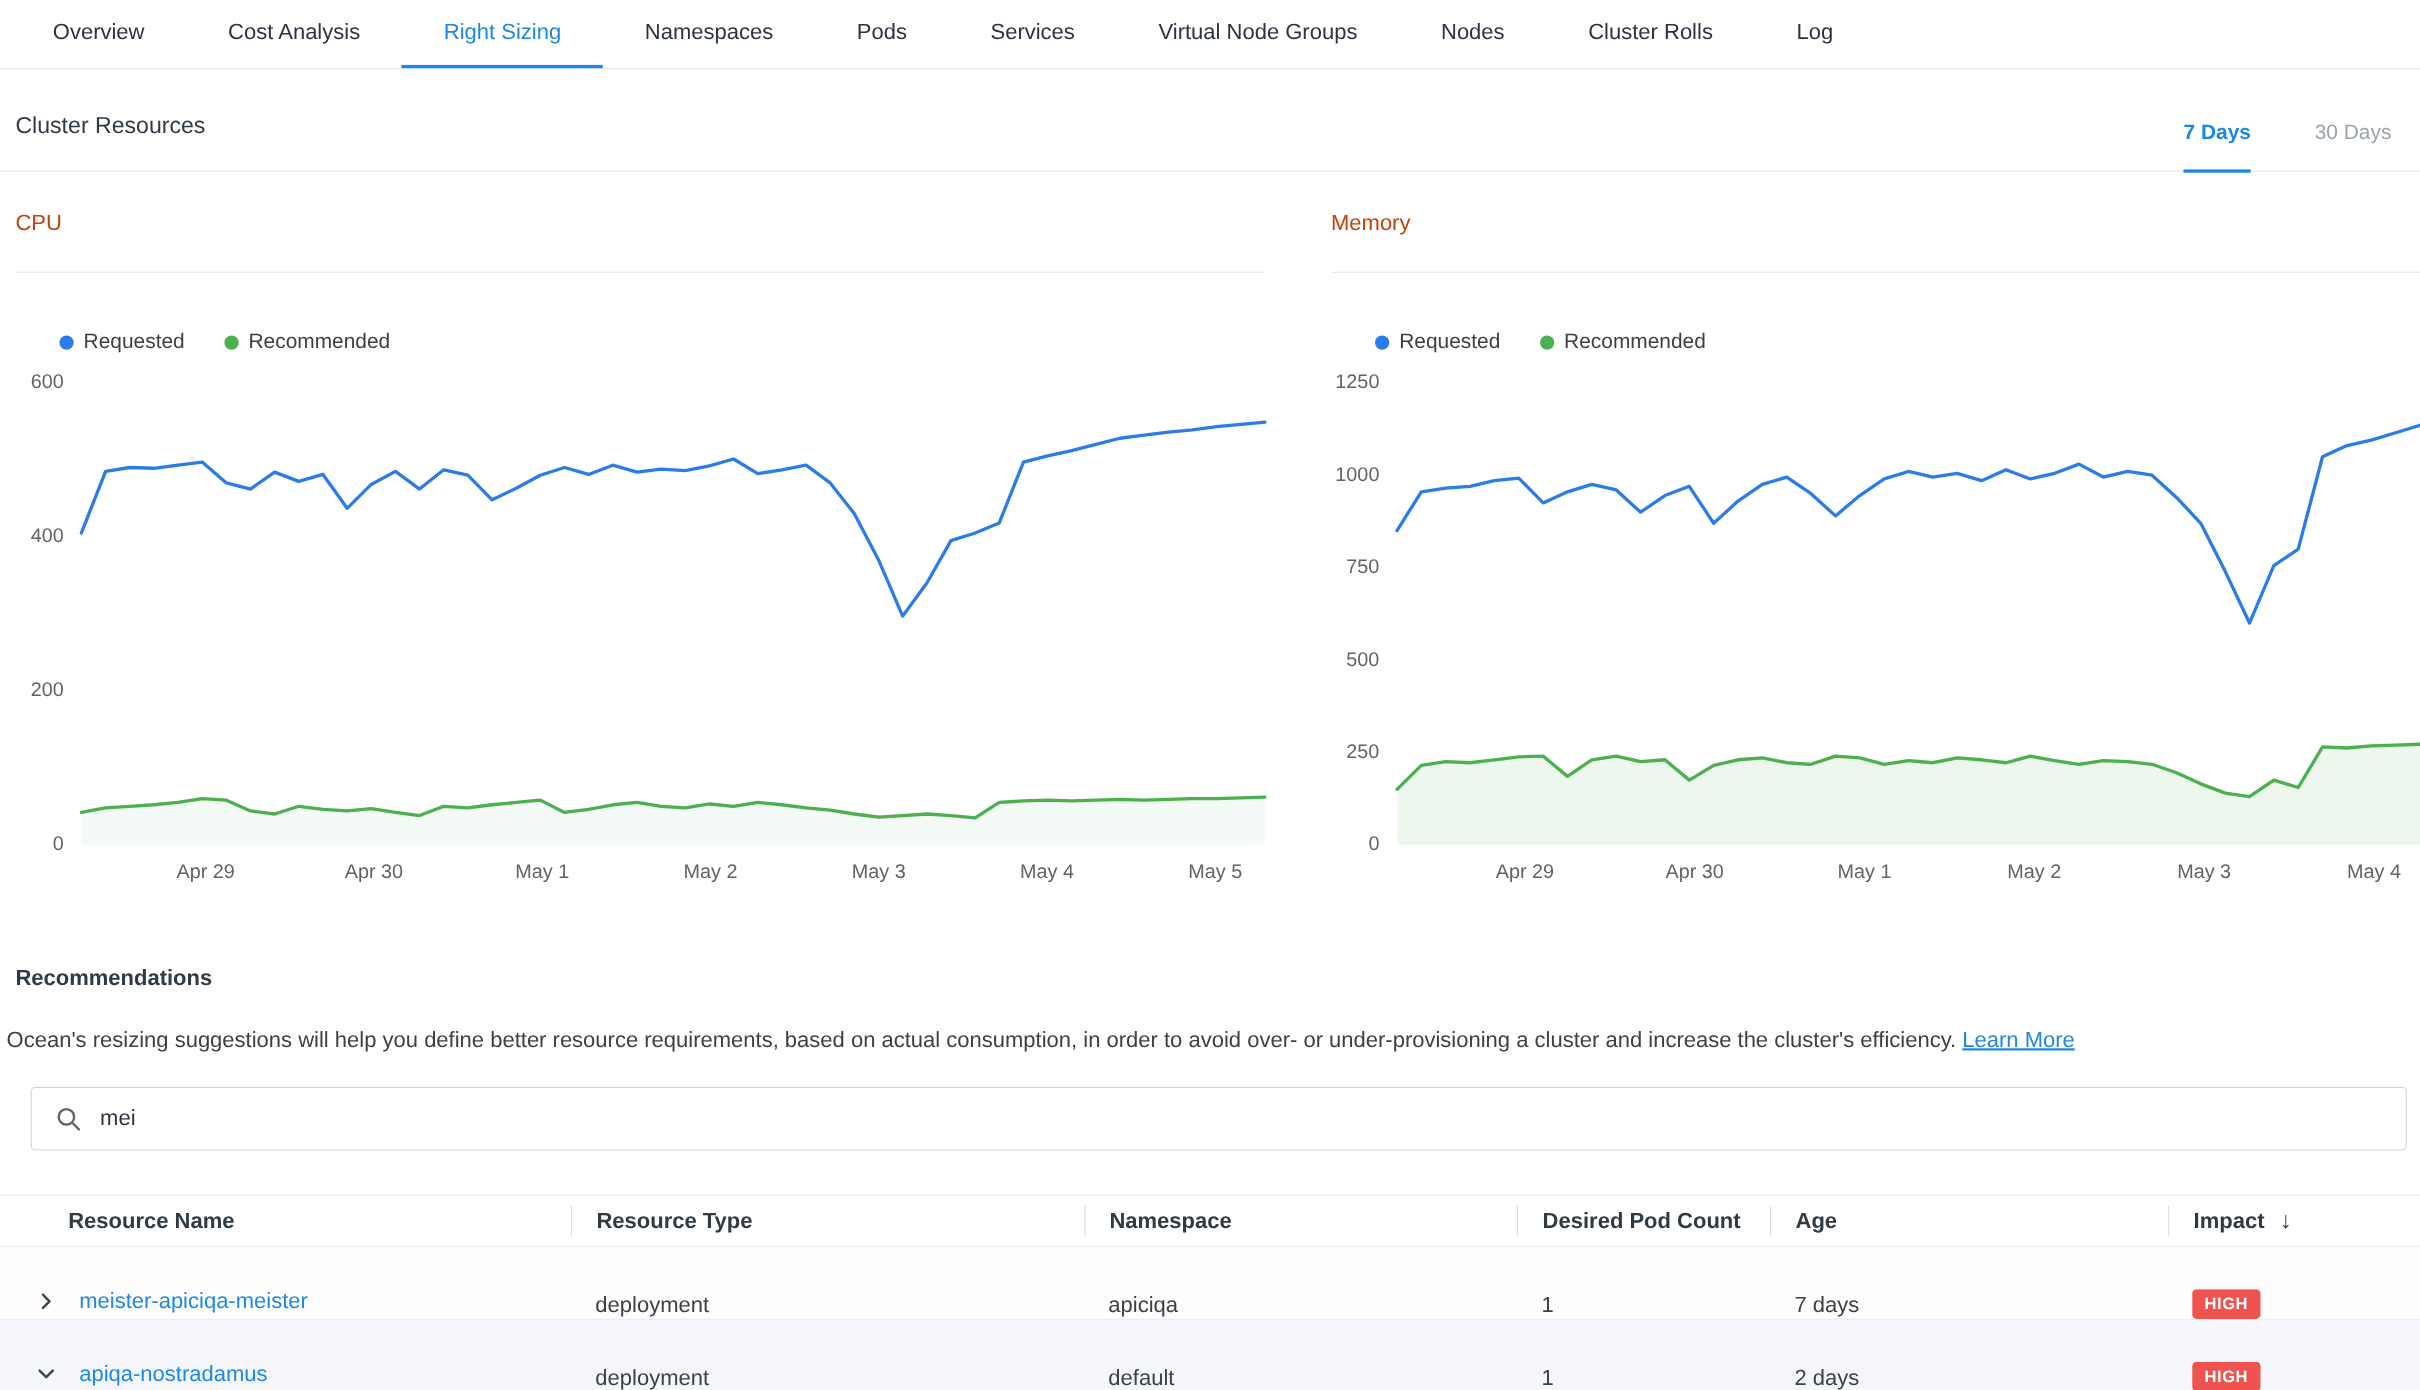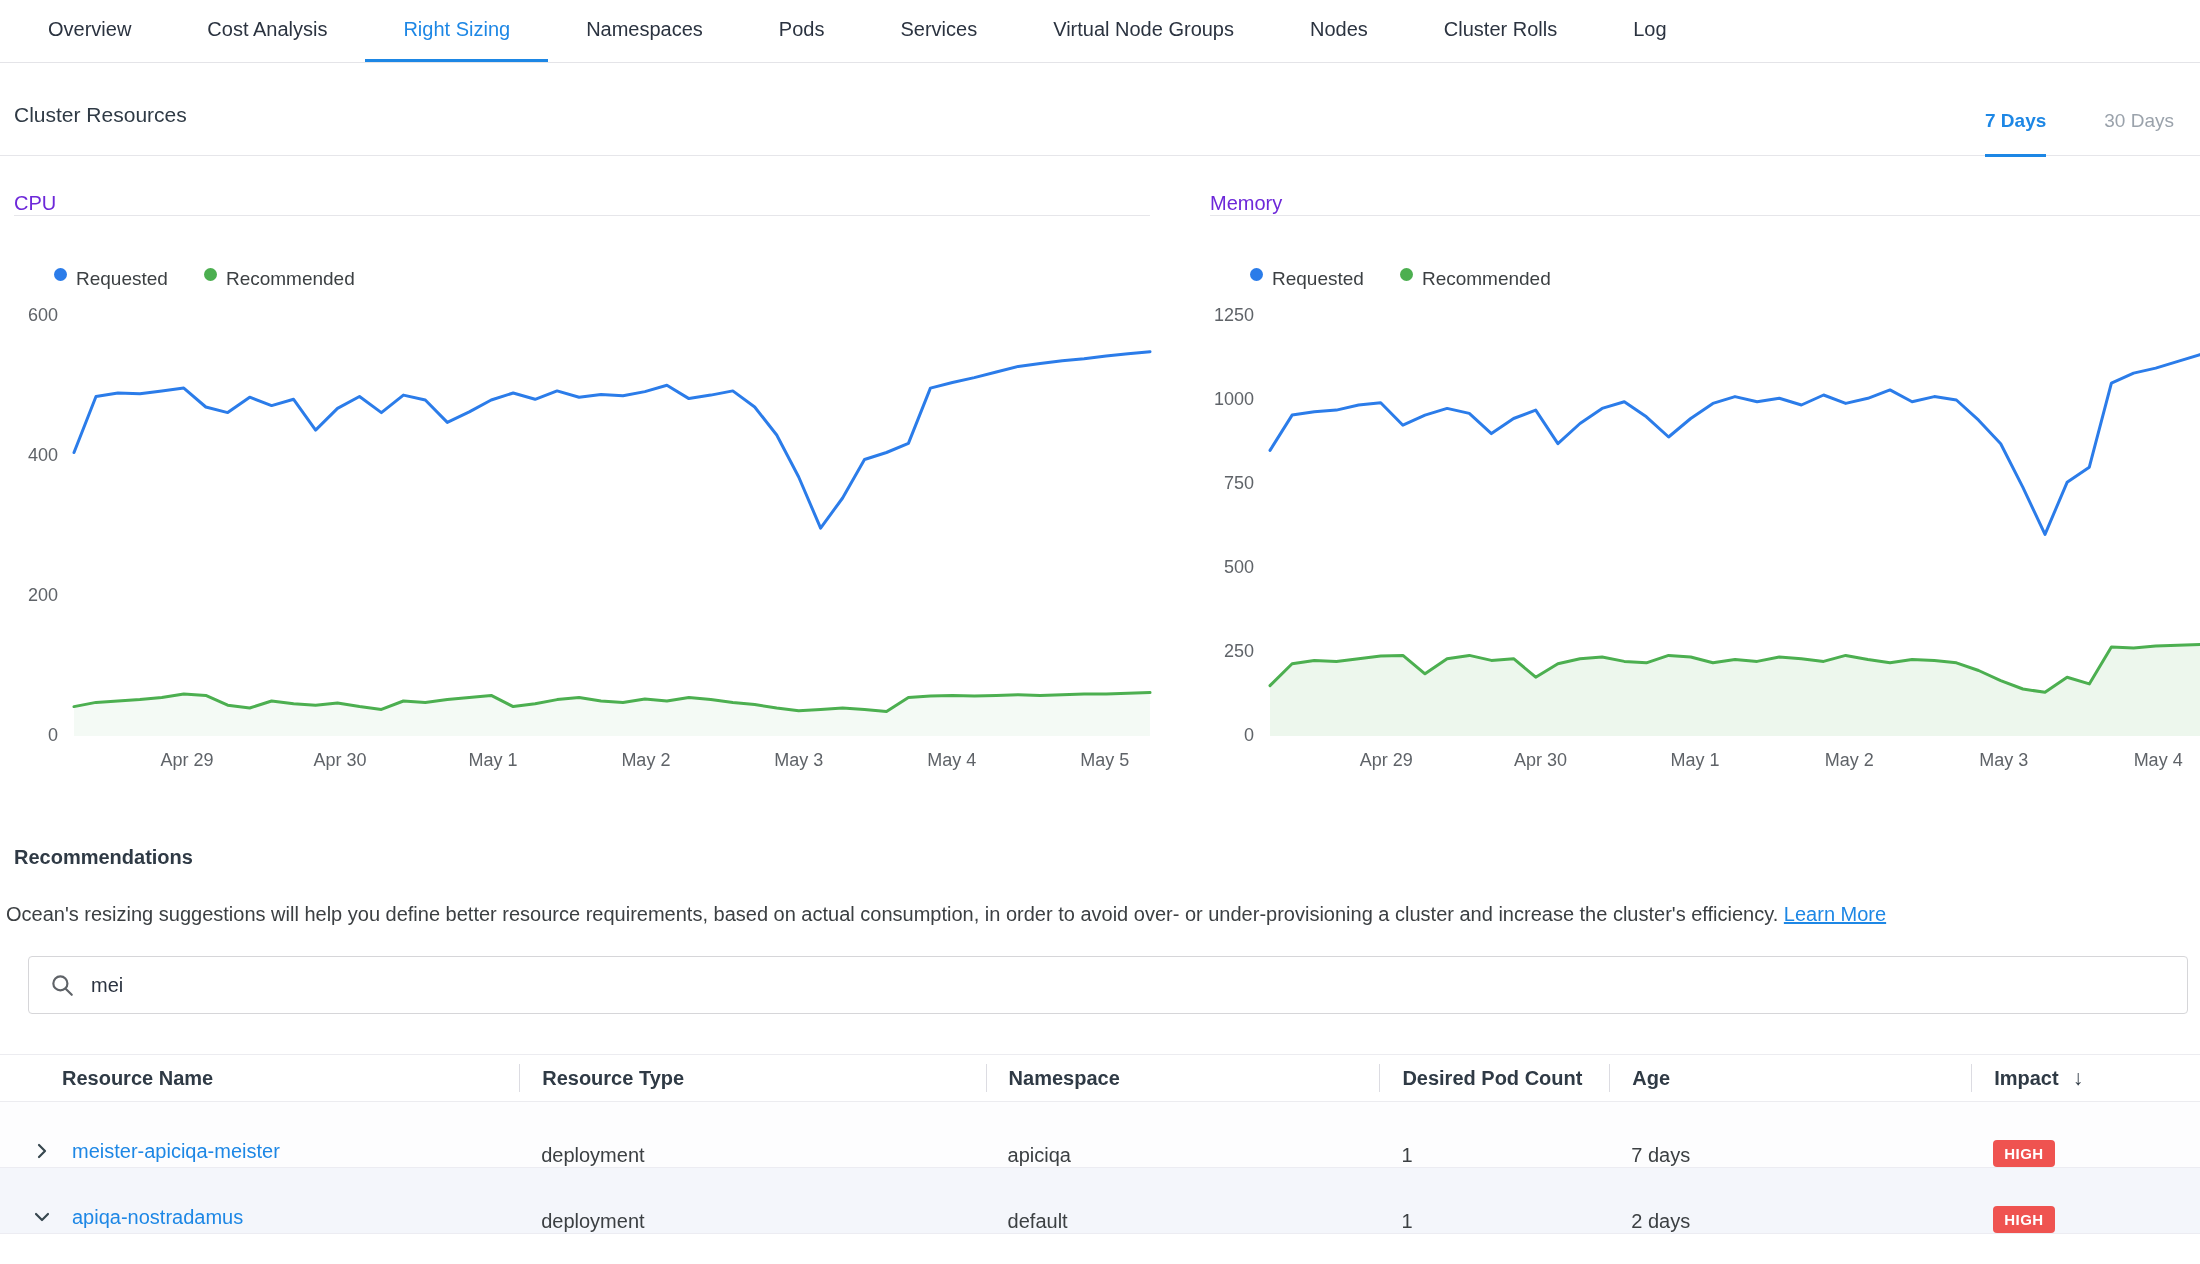--- a/index.html
+++ b/index.html
@@ -18,23 +18,23 @@
   .section-title{font-size:21px;color:#2f3a45;padding-bottom:28px}
   .range{display:flex;gap:58px}
   .range-item{font-size:19px;color:#9aa2ab;padding-bottom:22px;cursor:pointer;
     border-bottom:3px solid transparent;margin-bottom:-2px}
   .range-item.active{color:#1d87e5;font-weight:bold;border-bottom-color:#1d87e5}
 
   
   .charts{display:flex;gap:60px;padding-left:14px;margin-top:36px}
   .chart-panel-cpu{width:1136px;flex:none}
   .chart-panel-mem{flex:1;min-width:0}
-  .chart-title{font-size:20px;color:#6d28d9;padding-bottom:0;border-bottom:1px solid #e6e6ea}
+  .chart-title{font-size:20px;color:#c2410c;padding-bottom:32px;border-bottom:1px solid #e6e6ea}
   .legend{display:flex;gap:36px;margin:52px 0 0 40px}
-  .legend-item{display:flex;gap:9px;font-size:19px;color:#3c4043;cursor:pointer}
+  .legend-item{display:flex;align-items:center;gap:9px;font-size:19px;color:#3c4043;cursor:pointer}
   .dot{width:13px;height:13px;border-radius:50%;flex:none;background:#999}
   .chart-body{display:flex;margin-top:26px}
   .y-axis{width:60px;position:relative;flex:none}
   .y-axis span{position:absolute;right:16px;font-size:18px;color:#5f6368}
   .plot{flex:1;position:relative;height:420px}
   .plot svg{position:absolute;left:0;top:0;overflow:visible}
   .x-axis{position:relative;height:46px;margin-left:60px}
   .x-axis span{position:absolute;top:14px;transform:translateX(-50%);font-size:18px;color:#5f6368;white-space:nowrap}
 
   

